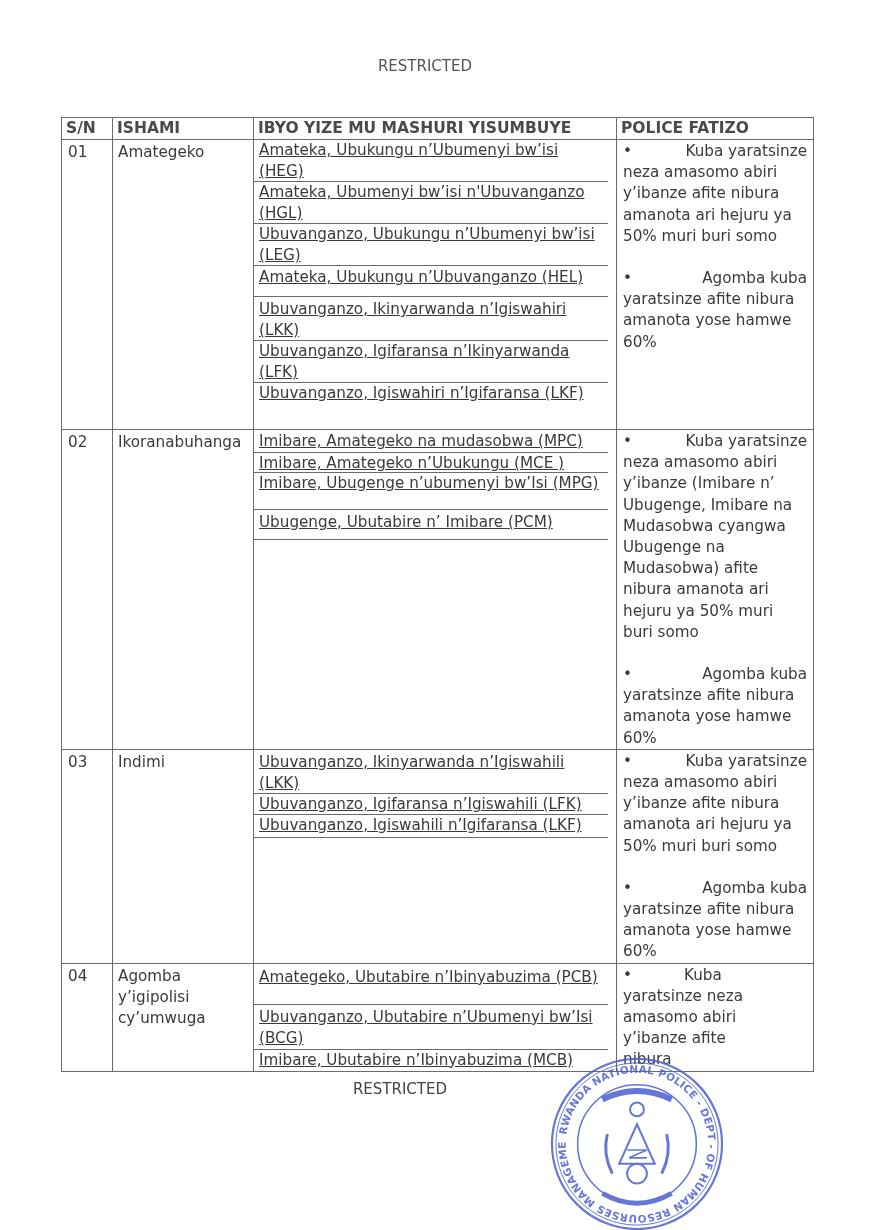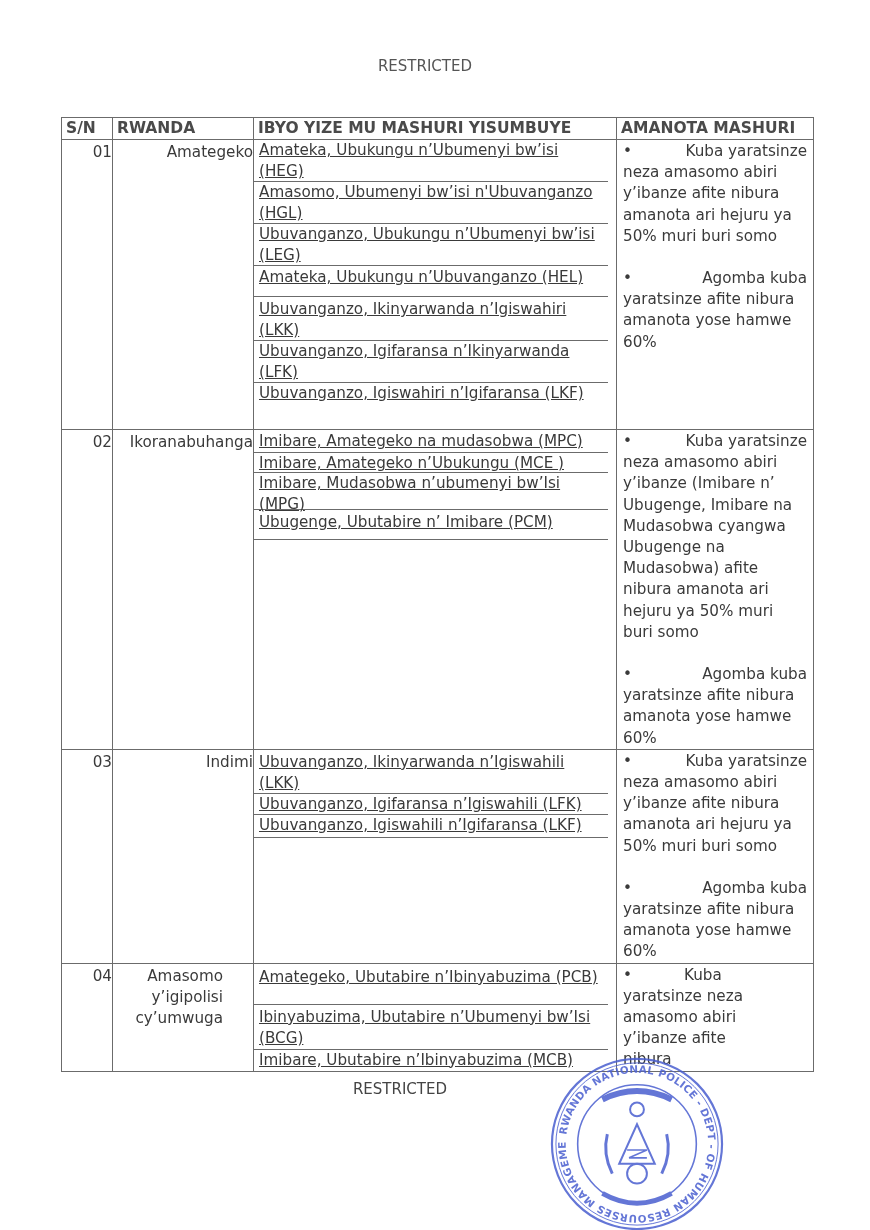--- a/index.html
+++ b/index.html
@@ -11,21 +11,21 @@
   #bot-hdr { top: 1080px; left: -35px; color: #444; }
   table { position: absolute; left: 61px; top: 117px; width: 753px;
           border-collapse: collapse; table-layout: fixed; font-size: 15.2px; color: #3a3a3a; }
   td, th { border: 1px solid #6b6b6b; vertical-align: top; padding: 0 0 0 0; line-height: 21px; }
   th { font-family: "DejaVu Sans", sans-serif; font-weight: bold; text-align: left;
        color: #4a4a4a; font-size: 15.5px; height: 20px; padding: 0 0 0 4px; }
   .c-sn { width: 51px; }
   .c-ish { width: 141px; }
   .c-ibyo { width: 363px; }
   .c-am { width: auto; }
-  .sn, .ish { padding: 2px 0 0 6px !important; text-align: right; }
+  .sn, .ish { padding: 2px 0 0 6px !important; }
   .ish { padding-left: 5px !important; }
   .subs { padding: 0 !important; }
   .sub { border-bottom: 1px solid #6b6b6b; padding: 0 4px 0 5px; width: 345px; line-height: 21px; text-decoration: underline; }
   .sub:last-child { }
   .am { padding: 1px 6px 0 6px !important; line-height: 21.2px; }
   .bullet-line { display: flex; justify-content: space-between; }
   .gap { height: 21px; }
   .seal { position: absolute; left: 548px; top: 1055px; width: 178px; height: 178px; }
 </style>
 </head>
@@ -36,33 +36,33 @@
 <table>
   <colgroup>
     <col class="c-sn">
       <col class="c-ish">
       <col class="c-ibyo">
       <col class="c-am">
   </colgroup>
   <thead>
     <tr>
       <th>S/N</th>
-      <th>RWANDA</th>
+      <th>ISHAMI</th>
       <th>IBYO YIZE  MU MASHURI YISUMBUYE</th>
-      <th>AMANOTA MASHURI</th>
+      <th>POLICE FATIZO</th>
     </tr>
   </thead>
   <tbody>
 
     <tr style="height:290px">
       <td class="sn">01</td>
       <td class="ish">Amategeko</td>
       <td class="subs">
         <div class="sub" style="height:41px">Amateka, Ubukungu n’Ubumenyi bw’isi (HEG)</div>
-        <div class="sub" style="height:41px">Amasomo, Ubumenyi bw’isi n'Ubuvanganzo (HGL)</div>
+        <div class="sub" style="height:41px">Amateka, Ubumenyi bw’isi n'Ubuvanganzo (HGL)</div>
         <div class="sub" style="height:41px">Ubuvanganzo, Ubukungu n’Ubumenyi bw’isi (LEG)</div>
         <div class="sub" style="height:29px;padding-top:1px">Amateka, Ubukungu n’Ubuvanganzo (HEL)</div>
         <div class="sub" style="height:41px;padding-top:2px">Ubuvanganzo, Ikinyarwanda n’Igiswahiri (LKK)</div>
         <div class="sub" style="height:41px">Ubuvanganzo, Igifaransa n’Ikinyarwanda (LFK)</div>
         <div class="sub" style="height:22px;border-bottom:none">Ubuvanganzo, Igiswahiri n’Igifaransa (LKF)</div>
       </td>
       <td class="am">
         <div class="bullet-line">
           <span>•</span>
           <span>Kuba yaratsinze</span>
@@ -76,21 +76,21 @@
         <div>yaratsinze afite nibura amanota yose hamwe 60%</div>
       </td>
     </tr>
 
     <tr style="height:318px">
       <td class="sn">02</td>
       <td class="ish">Ikoranabuhanga</td>
       <td class="subs">
         <div class="sub" style="height:21px;padding-top:1px">Imibare, Amategeko na mudasobwa (MPC)</div>
         <div class="sub" style="height:19px">Imibare, Amategeko n’Ubukungu (MCE )</div>
-        <div class="sub" style="height:36px">Imibare, Mudasobwa n’ubumenyi bw’Isi (MPG)</div>
+        <div class="sub" style="height:36px">Imibare, Ubugenge n’ubumenyi bw’Isi (MPG)</div>
         <div class="sub" style="height:27px;padding-top:2px">Ubugenge, Ubutabire n’ Imibare (PCM)</div>
       </td>
       <td class="am">
         <div class="bullet-line">
           <span>•</span>
           <span>Kuba yaratsinze</span>
         </div>
         <div>neza amasomo abiri y’ibanze (Imibare n’ Ubugenge, Imibare na Mudasobwa cyangwa Ubugenge na Mudasobwa) afite nibura amanota ari hejuru ya 50% muri buri somo</div>
         <div class="gap"></div>
         <div class="bullet-line">
@@ -119,24 +119,24 @@
         <div class="bullet-line">
           <span>•</span>
           <span>Agomba kuba</span>
         </div>
         <div>yaratsinze afite nibura amanota yose hamwe 60%</div>
       </td>
     </tr>
 
     <tr style="height:108px">
       <td class="sn">04</td>
-      <td class="ish" style="padding-right:30px !important">Amasomo y’igipolisi cy’umwuga</td>
+      <td class="ish" style="padding-right:30px !important">Agomba y’igipolisi cy’umwuga</td>
       <td class="subs">
         <div class="sub" style="height:37px;padding-top:3px">Amategeko, Ubutabire n’Ibinyabuzima (PCB)</div>
-        <div class="sub" style="height:42px;padding-top:2px"> Ibinyabuzima, Ubutabire n’Ubumenyi bw’Isi (BCG)</div>
+        <div class="sub" style="height:42px;padding-top:2px"> Ubuvanganzo, Ubutabire n’Ubumenyi bw’Isi (BCG)</div>
         <div class="sub" style="height:20px;border-bottom:none"> Imibare, Ubutabire n’Ibinyabuzima (MCB)</div>
       </td>
       <td class="am">
         <div class="bullet-line" style="justify-content:flex-start">
           <span style="margin-right:52px">•</span>
           <span>Kuba</span>
         </div>
         <div style="padding-right:30px">yaratsinze neza amasomo abiri y’ibanze afite nibura</div>
       </td>
     </tr>

